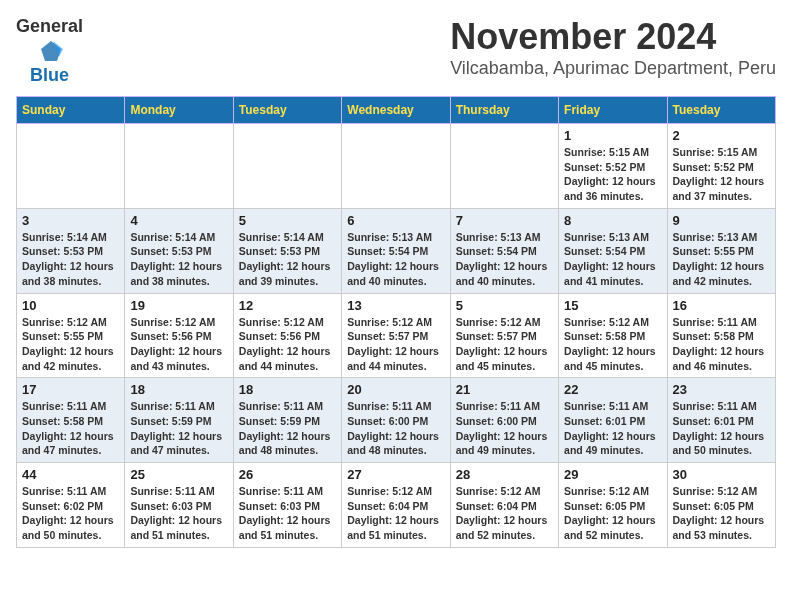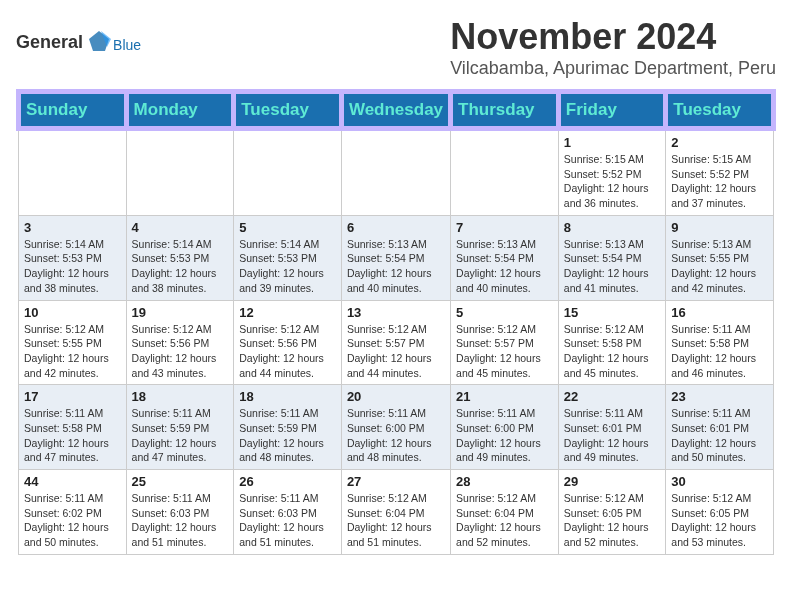--- a/index.html
+++ b/index.html
@@ -16,33 +16,33 @@
       justify-content: space-between;
       margin-bottom: 10px;
     }
     .logo-area {
       display: flex;
       flex-direction: column;
       align-items: flex-start;
     }
     .logo {
       display: flex;
-      align-items: flex-end;
+      align-items: center;
       gap: 2px;
+      flex-direction: column;
     }
     .logo-text-general {
       font-size: 18px;
       font-weight: bold;
       color: #333;
     }
     .logo-text-blue {
-      font-size: 14px;
-      font-weight: normal;
+      font-size: 18px;
+      font-weight: bold;
       color: #1a6faf;
-      margin-top: 21px;
     }
     .logo-icon {
       width: 24px;
       height: 24px;
       margin-left: 2px;
     }
     .title-area {
       text-align: left;
     }
     .month-title {
@@ -54,26 +54,26 @@
       font-size: 18px;
       color: #555;
     }
     .calendar {
       width: 100%;
       border-collapse: collapse;
       font-size: 11px;
     }
     .calendar th {
       background: #1a6faf;
-      color: #5eead4;
+      color: #fde047;
       text-align: left;
       padding: 6px 5px;
-      font-size: 17px;
-      font-weight: bold;
-      border: 5px solid #c4b5fd;
+      font-size: 12px;
+      font-weight: bold;
+      border: 1px solid #c4b5fd;
     }
     .calendar td {
       border: 1px solid #ccc;
       vertical-align: top;
       padding: 4px 5px;
       width: 108px;
       min-height: 80px;
       background: #fff;
     }
     .calendar tr:nth-child(even) td {
@@ -89,20 +89,21 @@
       font-weight: bold;
       font-size: 13px;
       display: block;
       margin-bottom: 2px;
       color: #222;
     }
     .day-info {
       font-size: 10.5px;
       color: #333;
       line-height: 1.4;
+      font-weight: bold;
     }
     .empty-cell {
       background: #f9f9f9 !important;
     }
   </style>
 </head>
 <body>
 
 <div class="header">
   <div class="logo-area">

